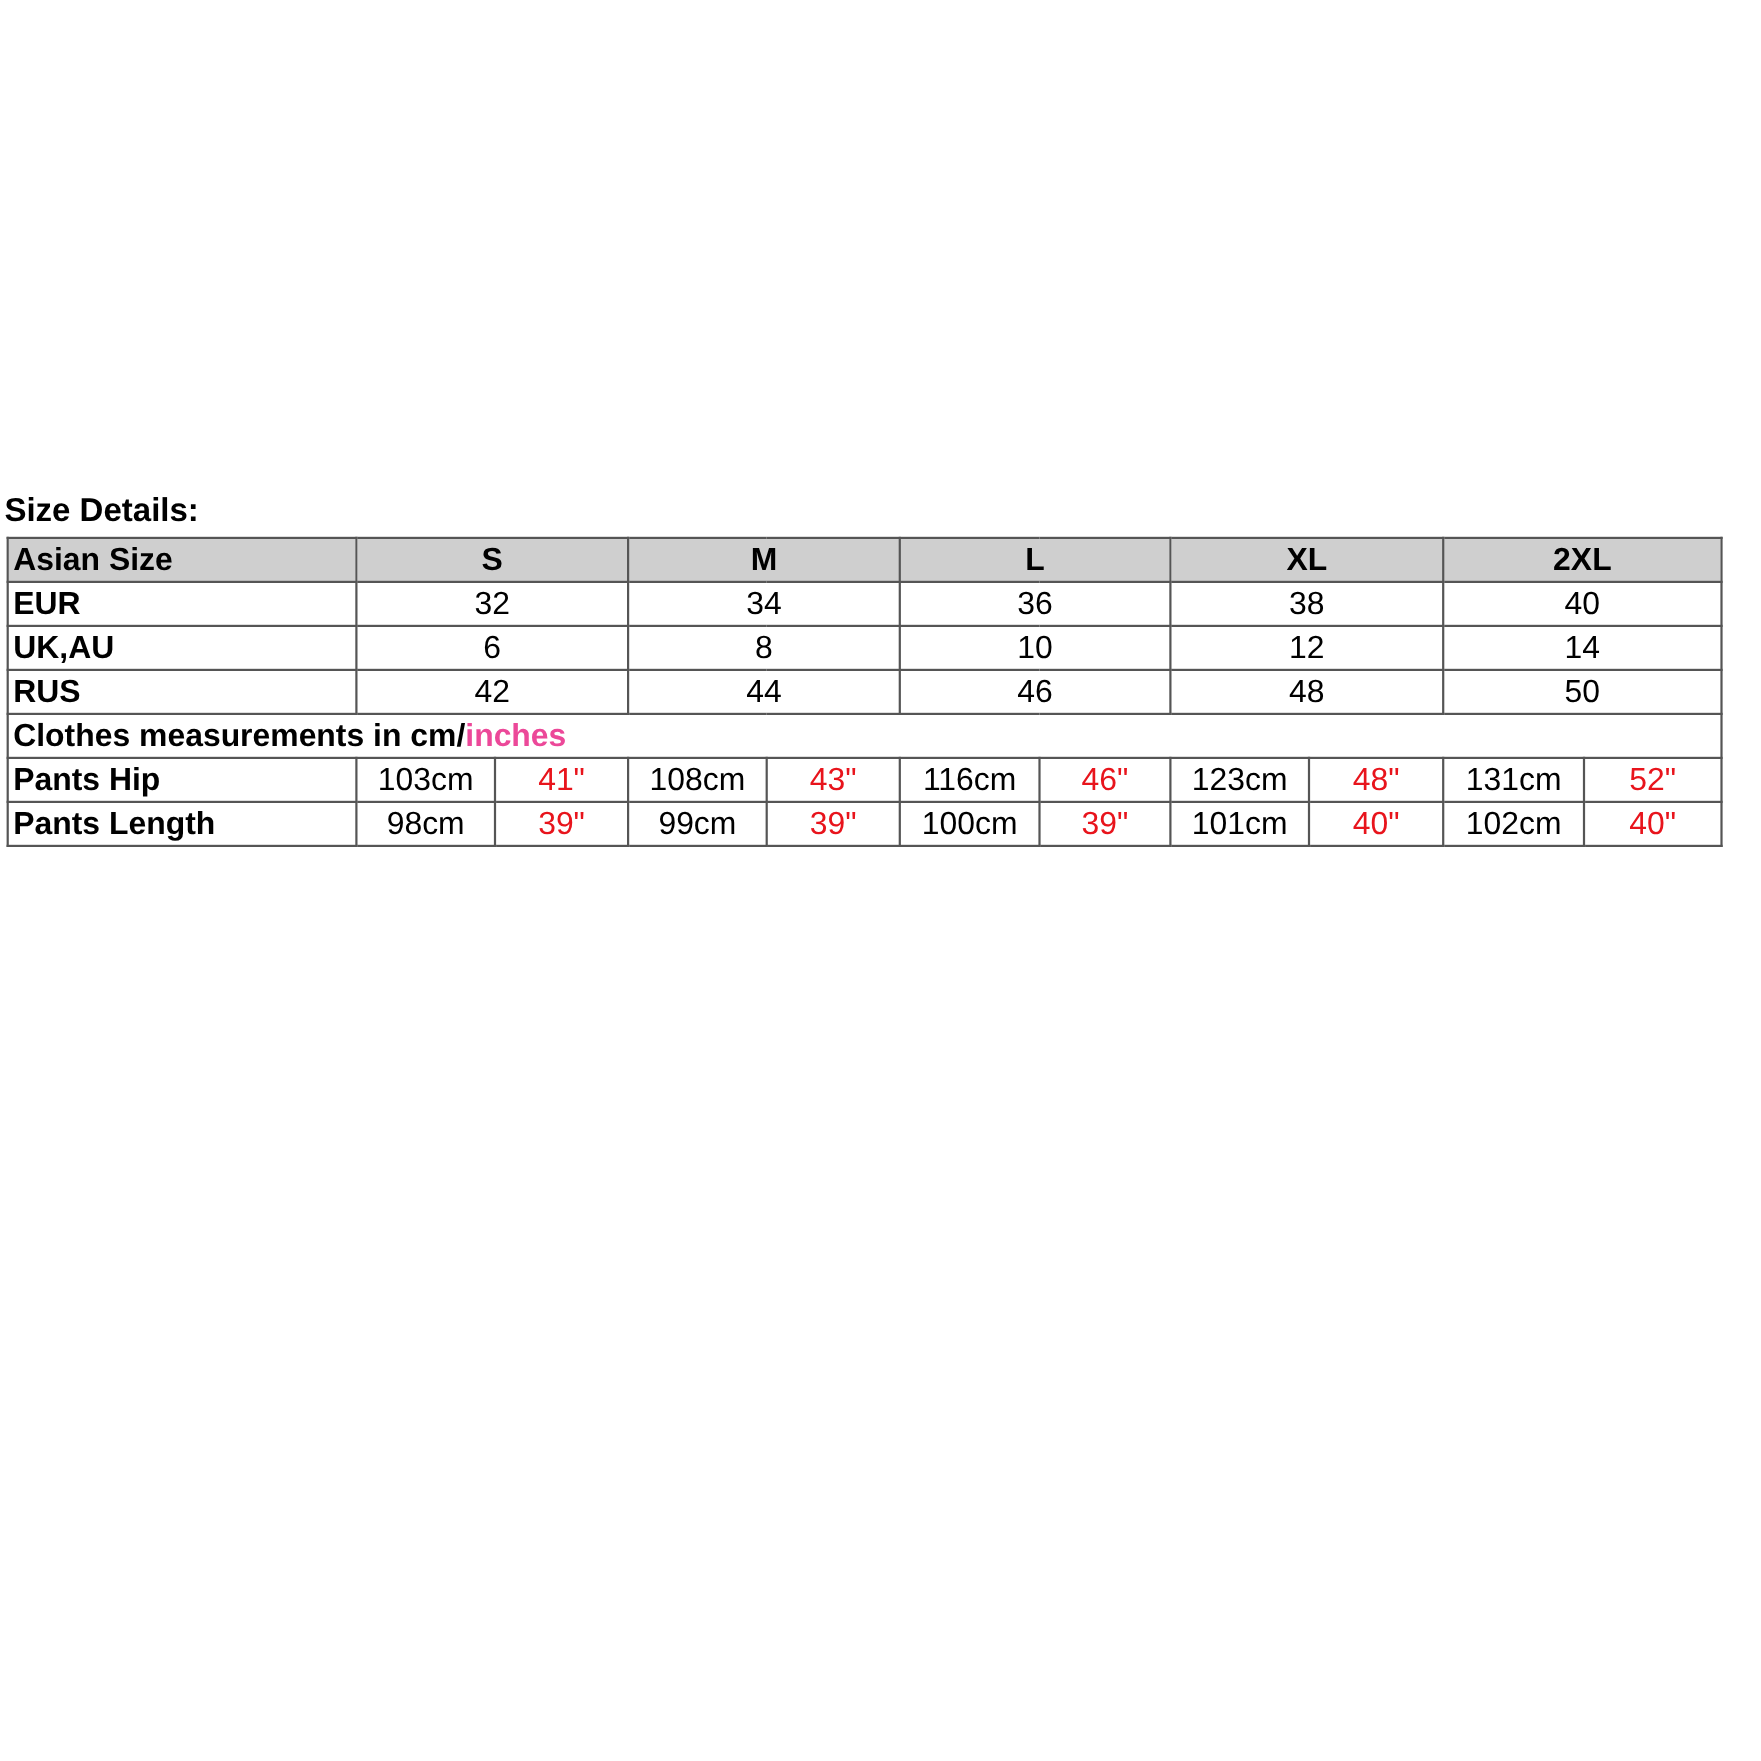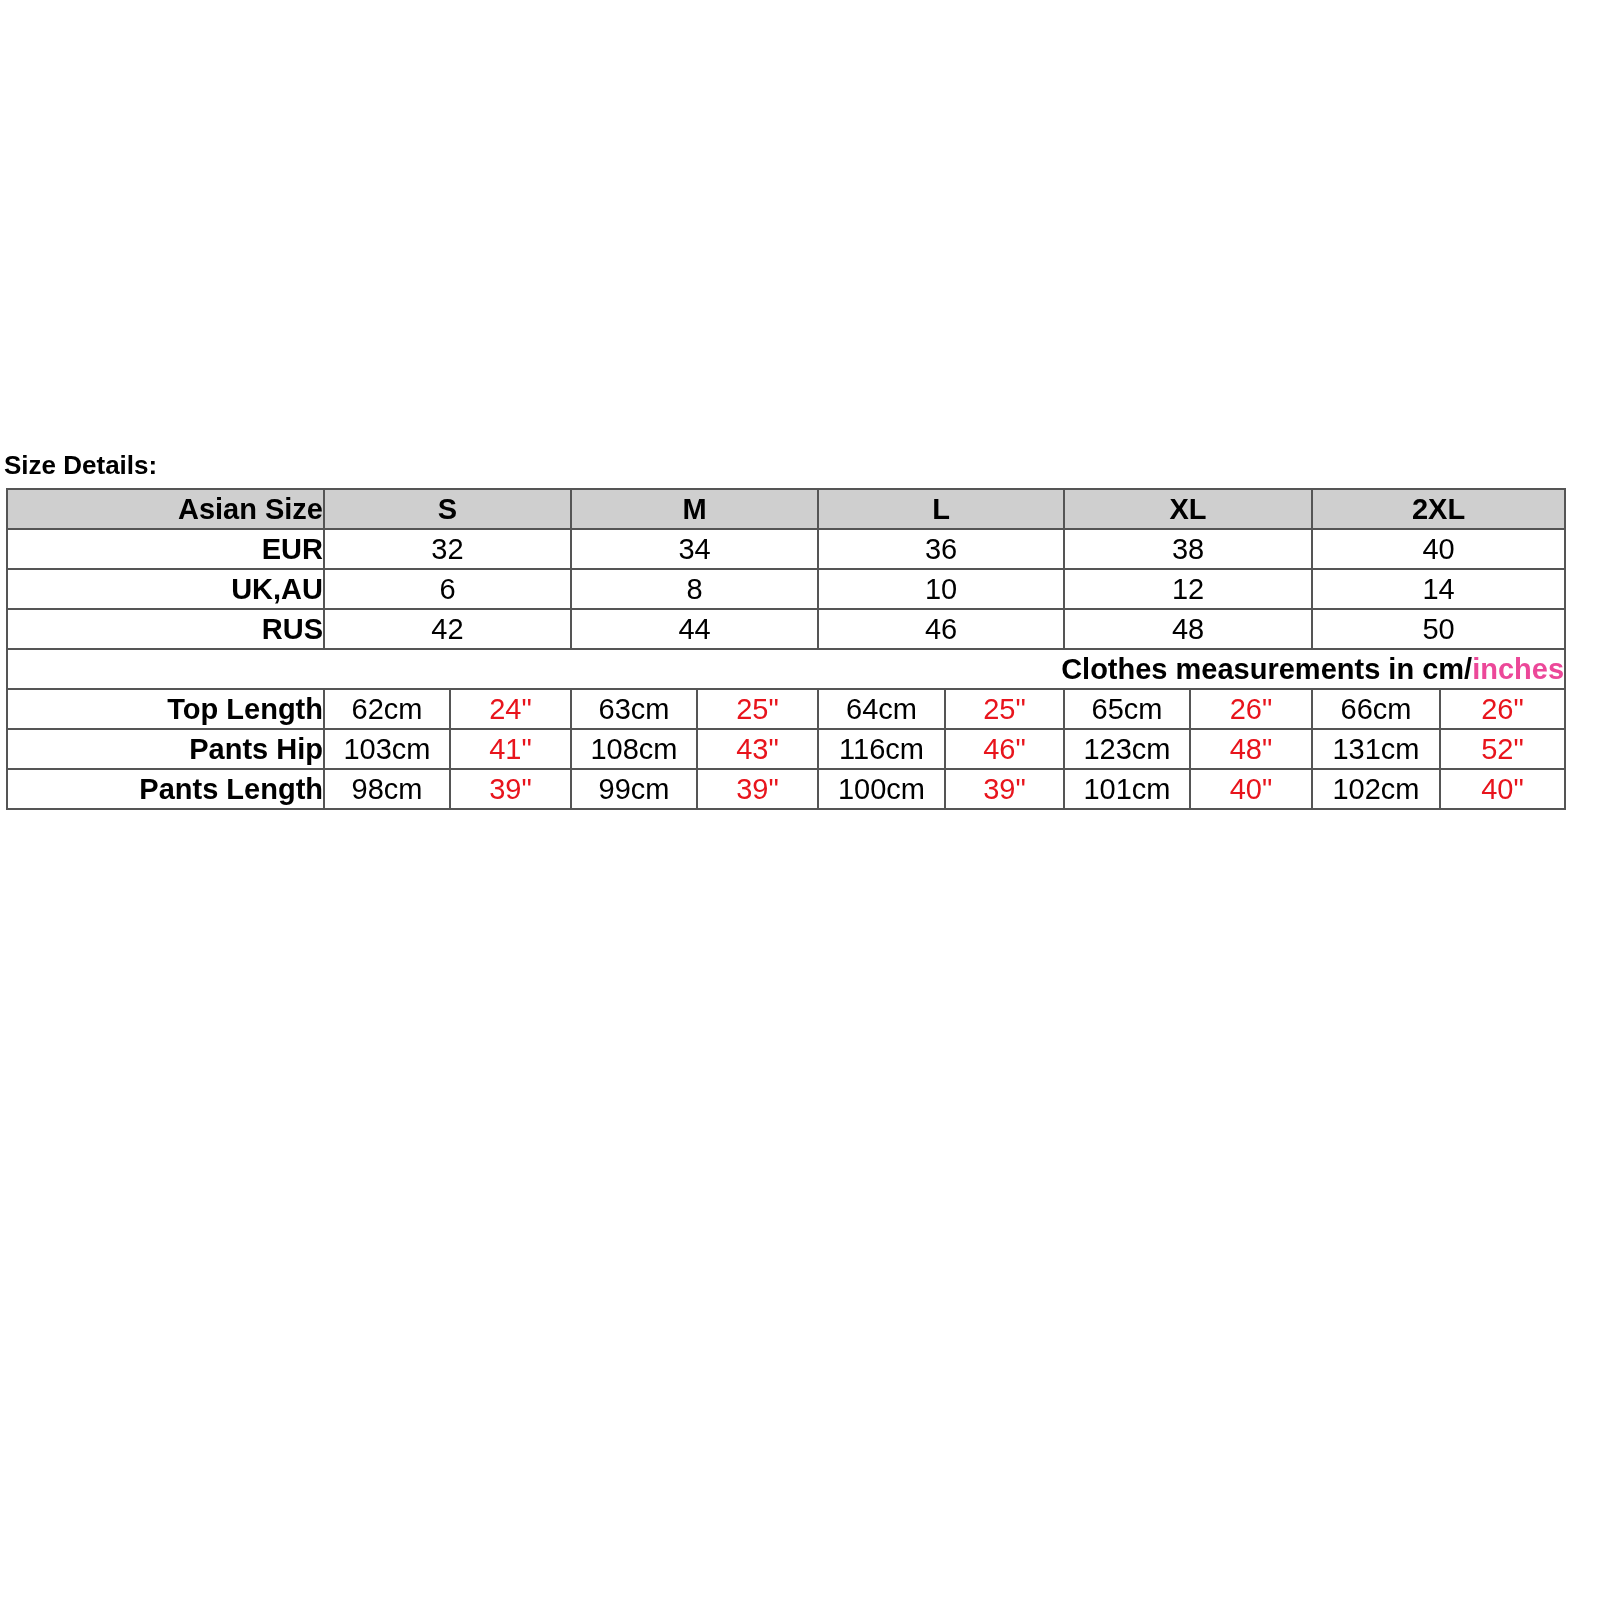--- a/index.html
+++ b/index.html
@@ -12,21 +12,21 @@
       height: 1601px;
       position: relative;
       font-family: "Liberation Sans", sans-serif;
       color: #000;
       overflow: hidden;
     }
     .page-title {
       position: absolute;
       left: 4px;
       top: 449px;
-      font-size: 26px;
+      font-size: 30px;
       font-weight: bold;
       line-height: 32px;
       margin: 0;
     }
     table.size-table {
       position: absolute;
       left: 6px;
       top: 488px;
       width: 1558px;
       border-collapse: collapse;
@@ -37,21 +37,21 @@
       border: 2px solid #555;
       height: 38px;
       padding: 0;
       font-size: 29px;
       line-height: 38px;
       text-align: center;
       white-space: nowrap;
       overflow: hidden;
     }
     table.size-table td.label {
-      text-align: right;
+      text-align: left;
       padding-left: 4px;
       font-weight: bold;
     }
     tr.header-row td {
       background: #cfcfcf;
       font-weight: bold;
     }
     td.inch {
       color: #e8141c;
     }
@@ -108,33 +108,20 @@
         <td colspan="2">42</td>
         <td colspan="2">44</td>
         <td colspan="2">46</td>
         <td colspan="2">48</td>
         <td colspan="2">50</td>
       </tr>
       <tr>
         <td class="label" colspan="11"><span>Clothes measurements in cm/</span><span class="red">inches</span></td>
       </tr>
       <tr>
-        <td class="label">Top Length</td>
-        <td>62cm</td>
-        <td class="inch">24"</td>
-        <td>63cm</td>
-        <td class="inch">25"</td>
-        <td>64cm</td>
-        <td class="inch">25"</td>
-        <td>65cm</td>
-        <td class="inch">26"</td>
-        <td>66cm</td>
-        <td class="inch">26"</td>
-      </tr>
-      <tr>
         <td class="label">Pants Hip</td>
         <td>103cm</td>
         <td class="inch">41"</td>
         <td>108cm</td>
         <td class="inch">43"</td>
         <td>116cm</td>
         <td class="inch">46"</td>
         <td>123cm</td>
         <td class="inch">48"</td>
         <td>131cm</td>

